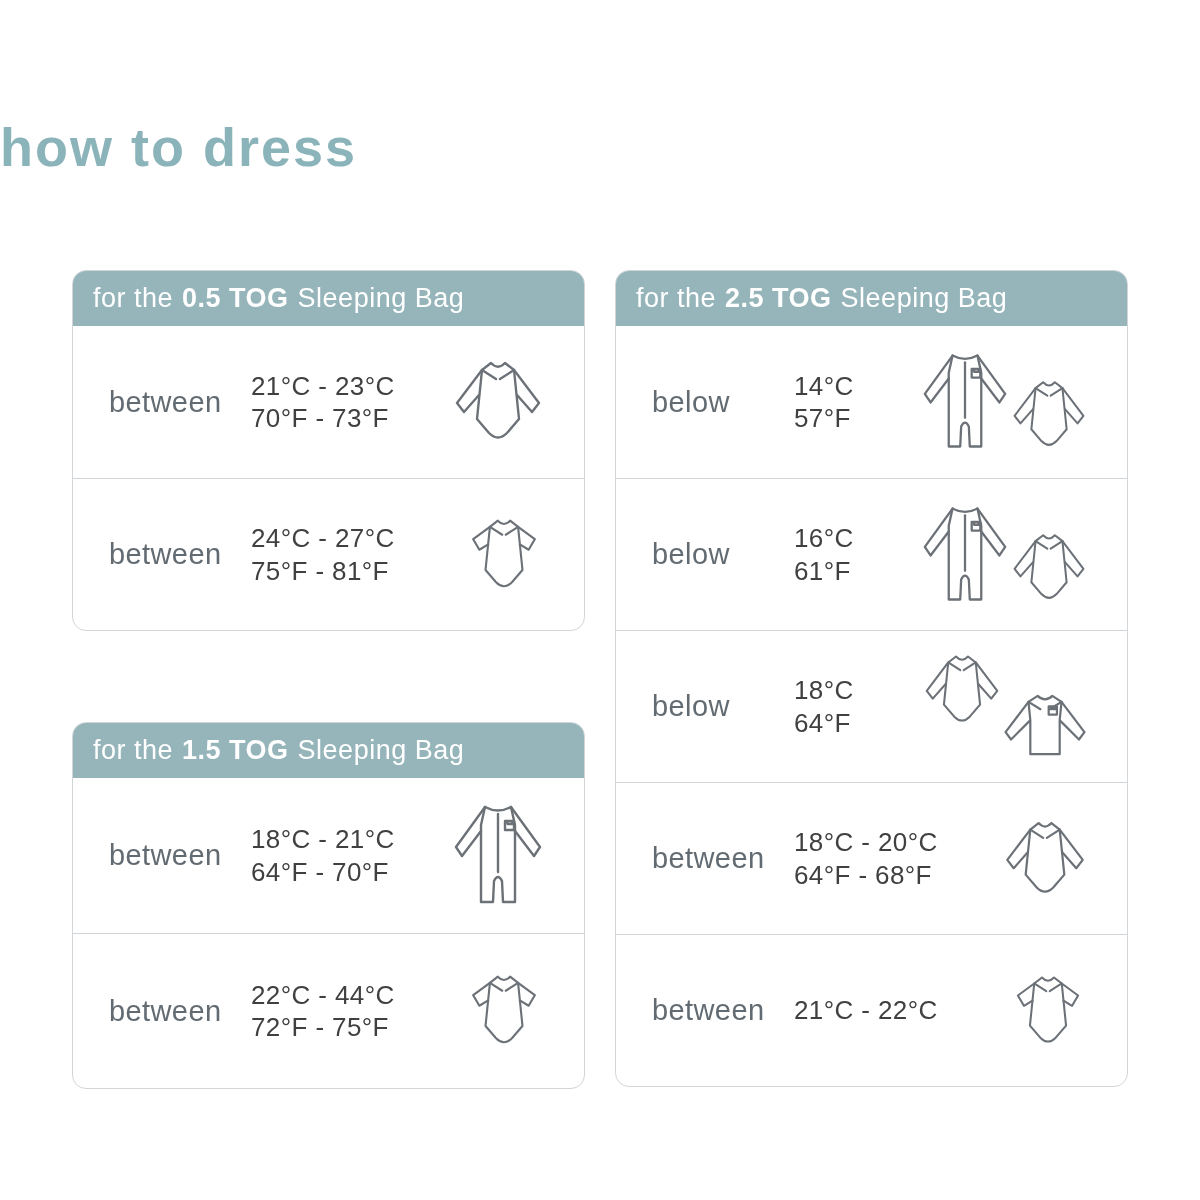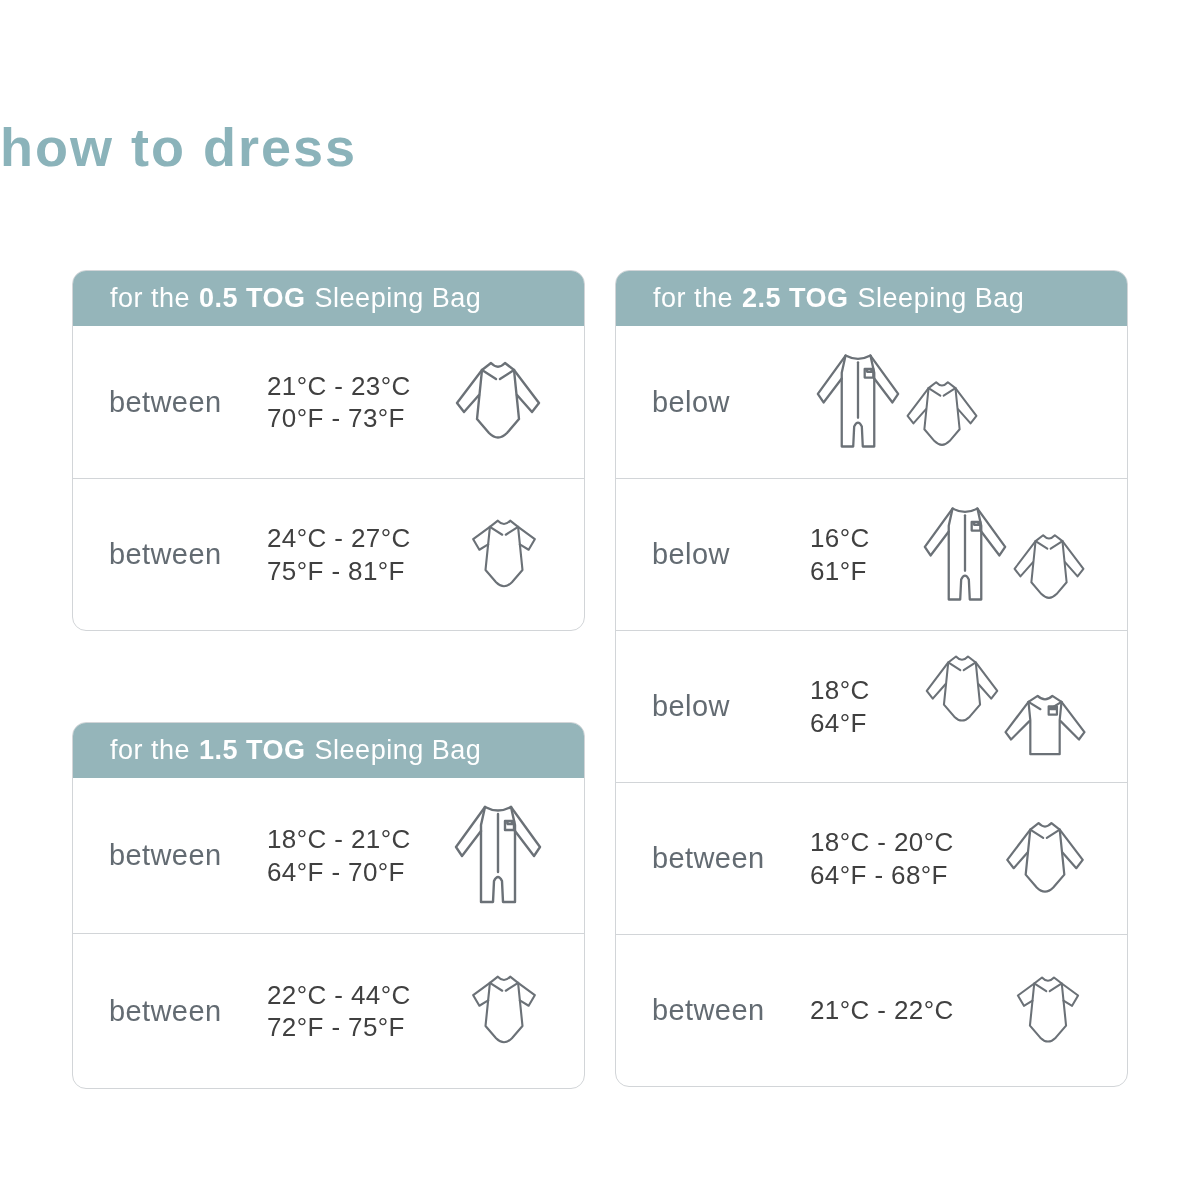--- a/index.html
+++ b/index.html
@@ -7,24 +7,24 @@
     font-family:"Liberation Sans", sans-serif; }
   .page-title { margin-top:116px; text-align:left; font-size:54px;
     font-weight:700; color:#8bb3ba; letter-spacing:2px; }
   .layout { display:flex; align-items:flex-start; gap:30px;
     padding:0 72px; margin-top:92px; }
   .col { display:flex; flex-direction:column; width:513px; }
   .col-left { gap:91px; }
   .card { border:1.5px solid #d2d5d8; border-radius:14px; overflow:hidden;
     background:#fff; width:100%; }
   .card-header { height:55px; background:#95b5ba; color:#ffffff;
-    display:flex; align-items:center; gap:9px; padding-left:37px;
+    display:flex; align-items:center; gap:9px; padding-left:20px;
     font-size:27px; letter-spacing:0.5px; }
   .card-header .bold { font-weight:700; }
-  .row { display:flex; align-items:center; height:152px; padding:16px 36px;gap:16px; }
+  .row { display:flex; align-items:center; height:152px; padding:16px 36px; }
   .row + .row { border-top:1.5px solid #d2d5d8; }
   .card-15 .row { height:155px; }
   .cond { width:142px; font-size:29px; color:#636b72; letter-spacing:0.4px; }
   .temps { flex:1; font-size:26px; color:#404040; line-height:1.24;
     letter-spacing:0.4px; }
   .icons { display:flex; align-items:flex-end; justify-content:flex-end; }
   .icon { display:block; }
   .icon + .icon { margin-left:-6px; }
   .raise { margin-bottom:34px; }
   .defs { position:absolute; width:0; height:0; overflow:hidden; }
@@ -141,20 +141,24 @@
   <div class="col">
     <div class="card">
       <div class="card-header">
         <span>for the</span>
         <span class="bold">2.5 TOG</span>
         <span>Sleeping Bag</span>
       </div>
 
       <div class="row">
         <div class="cond">below</div>
+        <div class="temps">
+          <div>14°C</div>
+          <div>57°F</div>
+        </div>
         <div class="icons">
           <svg class="icon" width="96" height="110" viewBox="0 0 100 115">
               <use href="#i-rmp"></use>
             </svg>
           <svg class="icon" width="84" height="84" viewBox="0 0 100 100">
               <use href="#i-bsl"></use>
             </svg>
         </div>
       </div>
 

